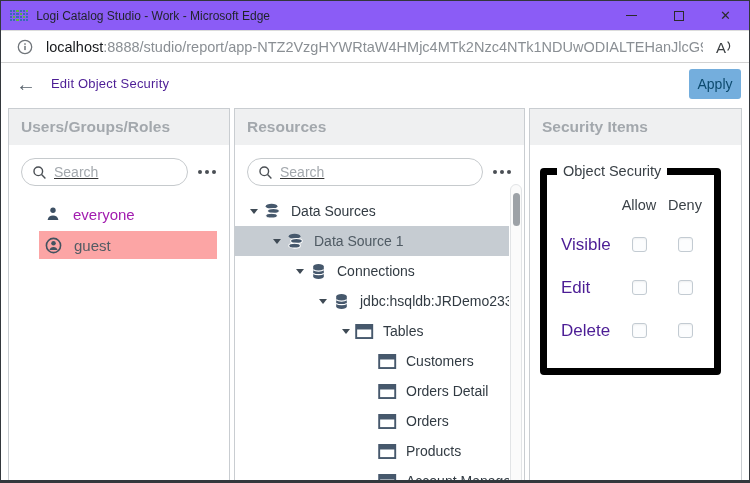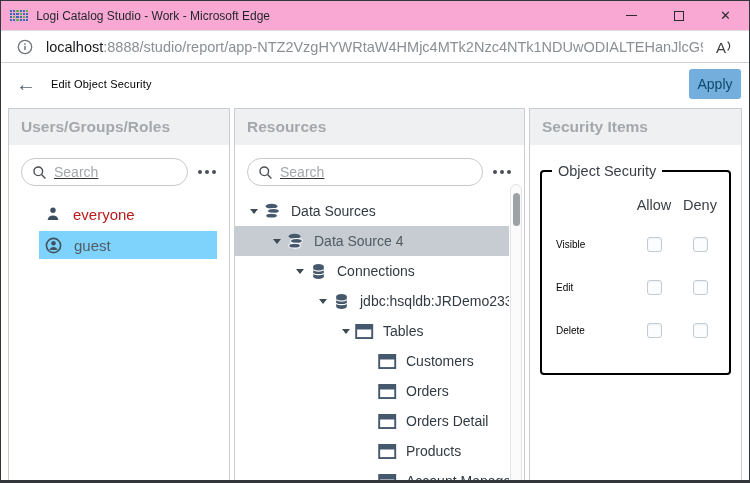--- a/index.html
+++ b/index.html
@@ -7,21 +7,21 @@
   body { font-family:"Liberation Sans", sans-serif; }
 
   .window {
     width:750px; height:483px;
     border:1px solid #33373c; border-bottom-width:3px;
     background:#fff; position:relative; overflow:hidden;
   }
 
   
   .titlebar {
-    height:30px; background:#f9a8d4; border-bottom:1px solid #dcdcdc;
+    height:30px; background:#8b5cf6; border-bottom:1px solid #dcdcdc;
     display:flex; align-items:center; padding-left:9px;
   }
   .logo-grid {
     display:grid; grid-template-columns:repeat(6,2.2px); grid-auto-rows:2.2px;
     gap:1px; margin-right:8px; flex:none;
   }
   .logo-grid i { display:block; }
   .logo-grid .b { background:#3a6cb5; }
   .logo-grid .g { background:#5db53e; }
   .win-title { font-size:12px; color:#1f2328; white-space:nowrap; }
@@ -38,21 +38,21 @@
   }
   .info-ic { width:16px; height:16px; flex:none; }
   .url { flex:1; font-size:14.5px; color:#8a8f94; white-space:nowrap; overflow:hidden; }
   .url .host { color:#17191c; }
   .read-aloud { display:flex; align-items:flex-start; gap:1px; color:#3c4043;
                 font-size:15px; line-height:1; padding-top:1px; cursor:pointer; }
 
   
   .appheader { height:41px; display:flex; align-items:center; padding:0 8px 0 15px; background:#fff; }
   .back { font-size:20px; color:#57616b; line-height:1; cursor:pointer; margin-right:15px; }
-  .page-title { font-size:11px; font-weight:500; color:#000000; letter-spacing:.2px; }
+  .page-title { font-size:13px; font-weight:500; color:#4c1d95; letter-spacing:.2px; }
   .apply {
     margin-left:auto; width:52px; height:30px; border:none; border-radius:3px;
     background:#74aedd; color:#0c4a6e; font-size:14px; font-family:inherit; cursor:pointer;
   }
 
   
   .panels { height:444px; display:flex; gap:4px; padding:4px 7px; }
   .panel { border:1px solid #c9cdd1; background:#fff; display:flex; flex-direction:column; position:relative; overflow:hidden; }
   .p-users { width:222px; flex:none; }
   .p-resources { width:291px; flex:none; }
@@ -74,24 +74,24 @@
     color:#333; background:transparent; font-family:inherit;text-decoration:underline;
   }
   .pill input::placeholder { color:#a3a8ad; }
   .dots { width:28px; flex:none; display:flex; justify-content:center; gap:3px; cursor:pointer; padding:6px 0; }
   .dots i { width:4px; height:4px; border-radius:50%; background:#4a4f54; }
 
   
   .user-list { margin-top:14px; }
   .user-row {
     height:28px; margin:0 12px 3px 30px; padding-left:6px;
-    display:flex; align-items:center; gap:12px; font-size:15px; color:#b91c1c; cursor:pointer;
+    display:flex; align-items:center; gap:12px; font-size:15px; color:#a21caf; cursor:pointer;
   }
   .user-row svg { flex:none; }
-  .user-row.selected { background:#7dd3fc; color:#535c64; }
+  .user-row.selected { background:#fca5a5; color:#535c64; }
 
   
   .tree { margin-top:10px; margin-right:15px; flex:1; overflow:hidden; }
   .trow { height:30px; display:flex; align-items:center; font-size:14px; color:#323b43; cursor:pointer; }
   .trow.sel { background:#c6ccd2; color:#4f5a63; }
   .tw { width:17px; flex:none; display:flex; justify-content:center; }
   .caret { width:0; height:0; border-left:4.5px solid transparent; border-right:4.5px solid transparent; border-top:5.5px solid #3f4a55; }
   .ticon { width:19px; height:17px; flex:none; margin:0 9px 0 1px; }
   .tlabel { white-space:nowrap; }
   .l0 { padding-left:10px; } .l1 { padding-left:33px; } .l2 { padding-left:56px; }
@@ -99,30 +99,30 @@
 
   
   .sbtrack {
     position:absolute; top:75px; bottom:2px; right:2px; width:12px;
     background:#fbfbfb; border:1px solid #e2e4e6; border-radius:6px;
   }
   .sbthumb { position:absolute; top:8px; left:1.5px; width:7px; height:33px; background:#9da2a7; border-radius:4px; }
 
   
   fieldset.obj-sec {
-    margin:18px 10px 0 10px; height:212px;
-    border:2px solid #000000; border-radius:4px;
+    margin:18px 20px 0 10px; height:212px;
+    border:7px solid #000000; border-radius:4px;
   }
   fieldset.obj-sec legend { margin-left:10px; padding:0 6px; font-size:14.5px; color:#3a4147; }
   .sec-grid {
     display:grid; grid-template-columns:1fr 46px 46px;
     padding:12px 6px 0 14px; align-items:center;
   }
   .col-h { text-align:center; font-size:14.5px; color:#3a4147; height:32px; line-height:28px; }
-  .row-l { font-size:10px; color:#000000; height:43px; line-height:43px; }
+  .row-l { font-size:17px; color:#4c1d95; height:43px; line-height:43px; }
   .cbcell { height:43px; display:flex; align-items:center; justify-content:center; }
   .cb {
     width:15px; height:15px; border:1px solid #c3cbd2; border-radius:3px;
     background:#fcfdfe; box-shadow:inset 0 1px 2px rgba(0,0,0,.06); cursor:pointer;
   }
 
   .hidden-defs { position:absolute; width:0; height:0; overflow:hidden; }
 </style>
 </head>
 <body>
@@ -284,21 +284,21 @@
             </svg>
           <span class="tlabel">Data Sources</span>
         </div>
         <div class="trow l1 sel">
           <span class="tw">
               <i class="caret"></i>
             </span>
           <svg class="ticon">
               <use href="#ic-multidb"></use>
             </svg>
-          <span class="tlabel">Data Source 4</span>
+          <span class="tlabel">Data Source 1</span>
         </div>
         <div class="trow l2">
           <span class="tw">
               <i class="caret"></i>
             </span>
           <svg class="ticon">
               <use href="#ic-db"></use>
             </svg>
           <span class="tlabel">Connections</span>
         </div>
@@ -325,28 +325,28 @@
           <svg class="ticon">
               <use href="#ic-table"></use>
             </svg>
           <span class="tlabel">Customers</span>
         </div>
         <div class="trow l5">
           <span class="tw"></span>
           <svg class="ticon">
               <use href="#ic-table"></use>
             </svg>
-          <span class="tlabel">Orders</span>
+          <span class="tlabel">Orders Detail</span>
         </div>
         <div class="trow l5">
           <span class="tw"></span>
           <svg class="ticon">
               <use href="#ic-table"></use>
             </svg>
-          <span class="tlabel">Orders Detail</span>
+          <span class="tlabel">Orders</span>
         </div>
         <div class="trow l5">
           <span class="tw"></span>
           <svg class="ticon">
               <use href="#ic-table"></use>
             </svg>
           <span class="tlabel">Products</span>
         </div>
         <div class="trow l5">
           <span class="tw"></span>

